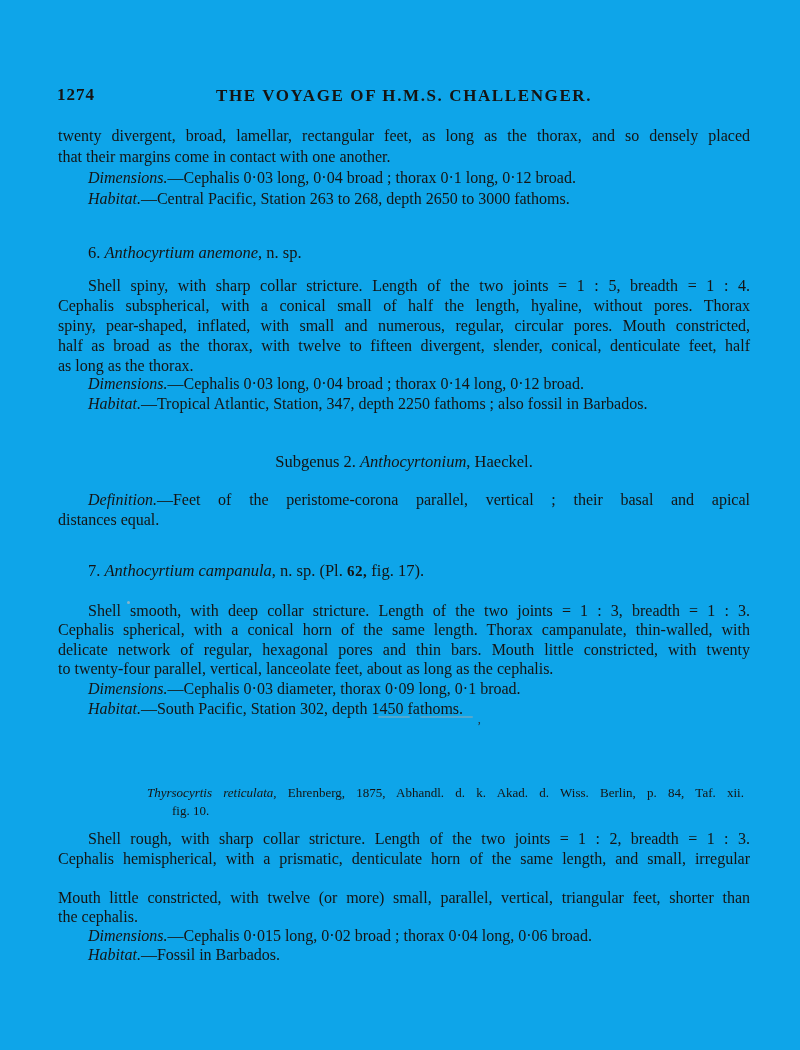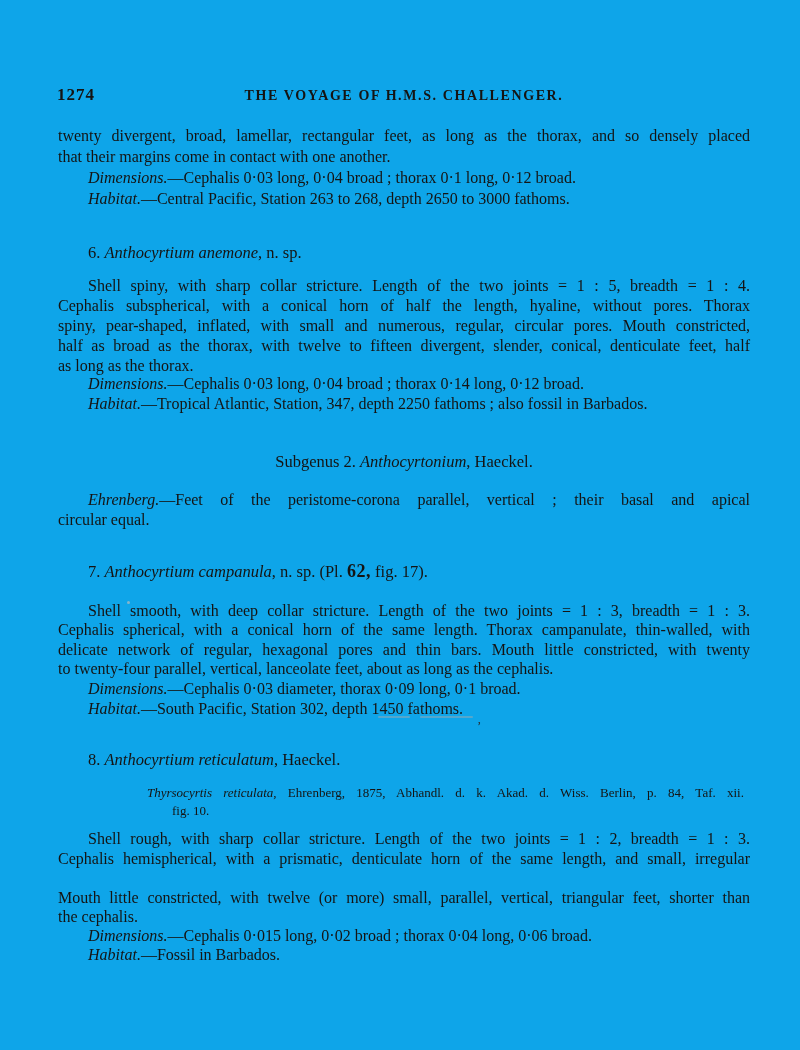--- a/index.html
+++ b/index.html
@@ -20,24 +20,24 @@
   .j{text-align:justify;text-align-last:justify;}
   .ind{text-indent:30px;}
   .ctr{text-align-last:center;}
   .it{font-style:italic;}
   .pagenum{
     position:absolute;left:57px;top:85px;
     font-size:17px;font-weight:bold;letter-spacing:1px;line-height:20px;
   }
   .runtitle{
     position:absolute;left:58px;top:87px;width:692px;
-    text-align:center;font-size:14px;font-weight:bold;letter-spacing:1.6px;line-height:18px;
+    text-align:center;font-size:17px;font-weight:bold;letter-spacing:1.6px;line-height:18px;
   }
   .heading{font-size:16.5px;}
-  .plate-num{font-weight:bold;font-size:18px;letter-spacing:0.5px;}
+  .plate-num{font-weight:bold;font-size:15px;letter-spacing:0.5px;}
   .ref{
     position:absolute;font-size:13px;line-height:17px;
   }
   .ref1{left:147px;top:784px;width:597px;text-align:justify;text-align-last:justify;}
   .ref2{left:172px;top:802px;}
   .stray{
     position:absolute;left:477px;top:719px;
     font-size:13px;color:#2a2a2a;line-height:13px;
   }
   .smudge{
@@ -55,45 +55,44 @@
   <div class="pagenum">1274</div>
   <div class="runtitle">THE VOYAGE OF H.M.S. CHALLENGER.</div>
 
   <div class="line" style="top:147px"><span>that their margins come in contact with one another.</span></div>
   <div class="line j" style="top:126px"><span>twenty divergent, broad, lamellar, rectangular feet, as long as the thorax, and so densely placed</span></div>
   <div class="line ind" style="top:168px"><span class="it">Dimensions.</span><span>—Cephalis 0·03 long, 0·04 broad ; thorax 0·1 long, 0·12 broad.</span></div>
   <div class="line ind" style="top:189px"><span class="it">Habitat.</span><span>—Central Pacific, Station 263 to 268, depth 2650 to 3000 fathoms.</span></div>
 
   <div class="line ind heading" style="top:243px"><span>6. </span><span class="it">Anthocyrtium anemone</span><span>, n. sp.</span></div>
   <div class="line ind j" style="top:276px"><span>Shell spiny, with sharp collar stricture.  Length of the two joints = 1 : 5, breadth = 1 : 4.</span></div>
-  <div class="line j" style="top:296px"><span>Cephalis subspherical, with a conical horn of half the length, hyaline, without pores.  Thorax</span></div>
+  <div class="line j" style="top:296px"><span>Cephalis subspherical, with a conical small of half the length, hyaline, without pores.  Thorax</span></div>
   <div class="line j" style="top:316px"><span>spiny, pear-shaped, inflated, with small and numerous, regular, circular pores.  Mouth constricted,</span></div>
   <div class="line j" style="top:336px"><span>half as broad as the thorax, with twelve to fifteen divergent, slender, conical, denticulate feet, half</span></div>
   <div class="line" style="top:356px"><span>as long as the thorax.</span></div>
   <div class="line ind" style="top:374px"><span class="it">Dimensions.</span><span>—Cephalis 0·03 long, 0·04 broad ; thorax 0·14 long, 0·12 broad.</span></div>
   <div class="line ind" style="top:394px"><span class="it">Habitat.</span><span>—Tropical Atlantic, Station, 347, depth 2250 fathoms ; also fossil in Barbados.</span></div>
 
   <div class="line ctr heading" style="top:452px"><span>Subgenus 2.  </span><span class="it">Anthocyrtonium</span><span>, Haeckel.</span></div>
-  <div class="line ind j" style="top:490px"><span class="it">Ehrenberg.</span><span>—Feet of  the peristome-corona parallel, vertical ;  their basal and apical</span></div>
-  <div class="line" style="top:510px"><span>circular equal.</span></div>
+  <div class="line ind j" style="top:490px"><span class="it">Definition.</span><span>—Feet of  the peristome-corona parallel, vertical ;  their basal and apical</span></div>
+  <div class="line" style="top:510px"><span>distances equal.</span></div>
 
   <div class="line ind heading" style="top:561px"><span>7. </span><span class="it">Anthocyrtium campanula</span><span>, n. sp. (Pl. </span><span class="plate-num">62,</span><span> fig. 17).</span></div>
   <div class="line ind j" style="top:601px"><span>Shell smooth, with deep collar stricture.  Length of the two joints = 1 : 3, breadth = 1 : 3.</span></div>
   <div class="line j" style="top:620px"><span>Cephalis spherical, with a conical horn of the same length.  Thorax campanulate, thin-walled, with</span></div>
   <div class="line j" style="top:640px"><span>delicate network of regular, hexagonal pores and thin bars.  Mouth little constricted, with twenty</span></div>
   <div class="line" style="top:659px"><span>to twenty-four parallel, vertical, lanceolate feet, about as long as the cephalis.</span></div>
   <div class="line ind" style="top:679px"><span class="it">Dimensions.</span><span>—Cephalis 0·03 diameter, thorax 0·09 long, 0·1 broad.</span></div>
   <div class="line ind" style="top:699px"><span class="it">Habitat.</span><span>—South Pacific, Station 302, depth 1450 fathoms.</span></div>
 
   <div class="smudge a"></div>
   <div class="smudge b"></div>
   <div class="stray">’</div>
   <div class="speck"></div>
 
-  <div class="line ind heading" style="top:750px"><span>8. </span><span class="it">Anthocyrtium reticulatum</span><span>, Haeckel.</span></div>
   <div class="ref ref1"><span class="it">Thyrsocyrtis reticulata</span><span>, Ehrenberg, 1875, Abhandl. d. k.  Akad. d. Wiss. Berlin, p. 84, Taf. xii.</span></div>
   <div class="ref ref2"><span>fig. 10.</span></div>
   <div class="line ind j" style="top:829px"><span>Shell rough, with sharp collar stricture.  Length of the two joints = 1 : 2, breadth = 1 : 3.</span></div>
   <div class="line j" style="top:849px"><span>Cephalis hemispherical, with a prismatic, denticulate horn of the same length, and small, irregular</span></div>
   <div class="line j" style="top:888px"><span>Mouth little constricted, with twelve (or more) small, parallel, vertical, triangular feet, shorter than</span></div>
   <div class="line" style="top:907px"><span>the cephalis.</span></div>
   <div class="line ind" style="top:926px"><span class="it">Dimensions.</span><span>—Cephalis 0·015 long, 0·02 broad ; thorax 0·04 long, 0·06 broad.</span></div>
   <div class="line ind" style="top:945px"><span class="it">Habitat.</span><span>—Fossil in Barbados.</span></div>
 
 </div>

